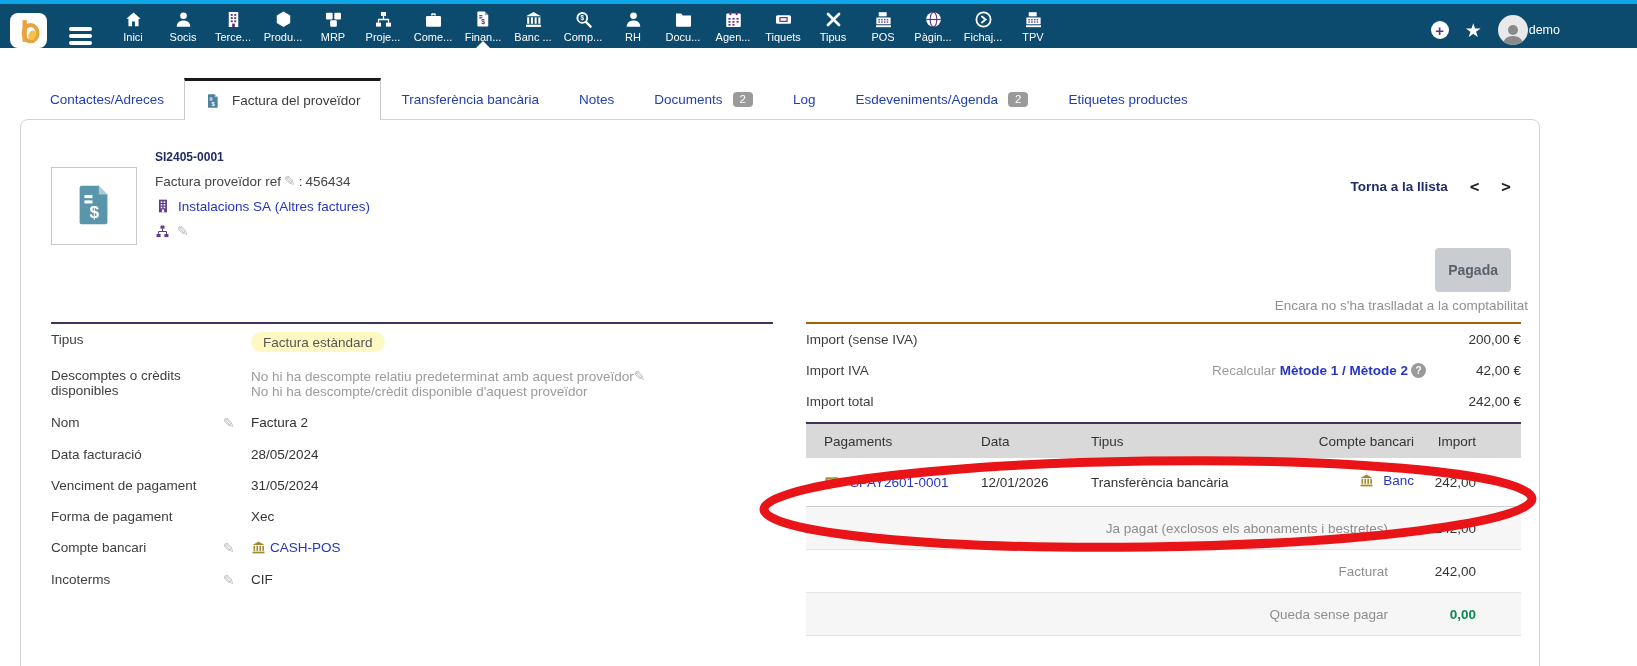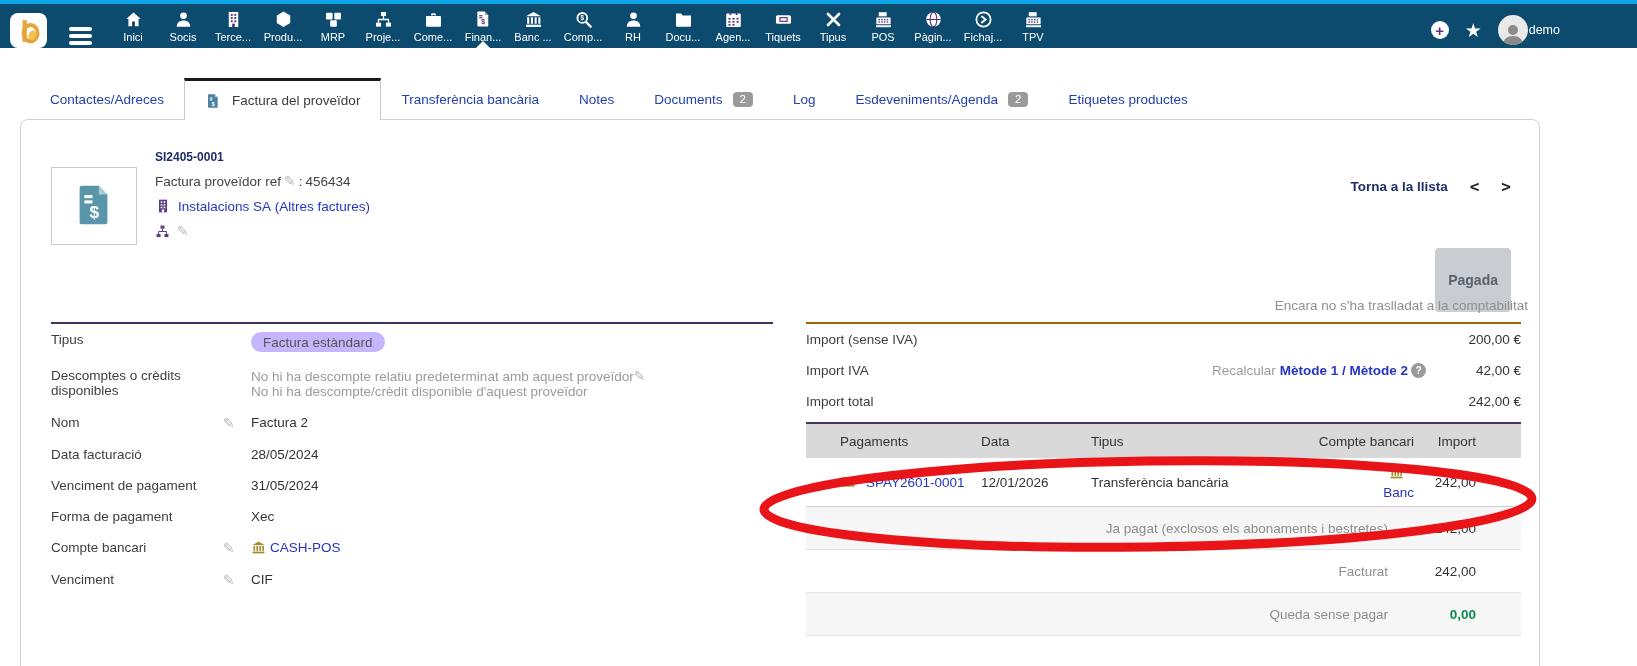--- a/index.html
+++ b/index.html
@@ -74,32 +74,32 @@
   .pagetitle{ font-size:12px; font-weight:bold; color:#1f2d69; }
   .hline{ margin-top:9px; color:#444; display:flex; align-items:center; gap:3px; }
   .pencil{ color:#b9b9b9; font-size:14px; cursor:pointer; display:inline-block; }
   a.bluelink{ color:#2636c0; cursor:pointer; }
   .rightlinks{ position:absolute; right:28px; top:57px; display:flex; align-items:center; gap:22px; }
   .backlink{ color:#1f2d69; font-weight:bold; cursor:pointer; font-size:13.5px; }
   .chev{ color:#20242b; font-weight:bold; font-size:16px; cursor:pointer; font-family:"DejaVu Sans Mono",monospace; }
   .statusbadge{
     position:absolute; right:28px; top:128px;
     background:#c9cdd2; color:#59616b; font-weight:bold; font-size:14px;
-    padding:24px 13px; border-radius:4px;
+    padding:14px 13px; border-radius:4px;
   }
   .acnote{ position:absolute; right:11px; top:178px; color:#909090; }
 
   
   .dettable{ position:absolute; left:30px; top:202px; width:722px; border-top:2px solid #43315e; display:table; border-collapse:collapse; }
   .drow{ display:table-row; }
   .dcell{ display:table-cell; padding:8px 0; vertical-align:top; }
   .dlabel{ width:172px; color:#3e3e3e; }
   .dpencilcell{ width:28px; text-align:left; }
   .dval{ color:#333; }
-  .pill{ background:#c4b5fd; border-radius:11px; padding:2.5px 12px; color:#555; display:inline-block; }
+  .pill{ background:#fef9c3; border-radius:11px; padding:2.5px 12px; color:#555; display:inline-block; }
   .muted{ color:#9b9b9b; }
   .ikon{ display:inline-flex; vertical-align:-3px; margin-right:4px; }
 
   
   .rightblock{ position:absolute; left:785px; top:202px; width:715px; border-top:2px solid #a16207; }
   .amtrow{ display:flex; align-items:center; padding:8px 0; }
   .amtlabel{ color:#3e3e3e; }
   .amtspacer{ flex:1; }
   .recalcgray{ color:#9b9b9b; margin-right:4px; }
   .recalclinks{ color:#2636c0; font-weight:bold; cursor:pointer; }
@@ -109,26 +109,26 @@
     margin-left:3px; cursor:pointer;
   }
   .amtval{ width:95px; text-align:right; color:#333; }
 
   .paytable{ margin-top:5px; }
   .payhead{
     display:flex; align-items:center; height:36px; background:#d9d9d9;
     border-top:2px solid #43315e; color:#333;
   }
   .payrow{ display:flex; align-items:center; height:49px; border-bottom:1px solid #cfcfcf; }
-  .c-ref{ flex:0 0 175px; padding-left:34px; display:flex; align-items:center; gap:6px; }
+  .c-ref{ flex:0 0 175px; padding-left:18px; display:flex; align-items:center; gap:6px; }
   .c-date{ flex:0 0 110px; }
   .c-type{ flex:1; }
   .c-acct{ flex:0 0 120px; text-align:right; }
   .c-amt{ flex:0 0 62px; text-align:right; margin-right:45px; }
-  .acctflex{ display:inline-flex; align-items:center; gap:5px;flex-direction:column; }
+  .acctflex{ display:inline-flex; align-items:center; gap:5px; }
 
   .totrow{ display:flex; align-items:center; height:43px; border-bottom:1px solid #e4e4e4; }
   .totrow.shaded{ background:#f6f6f6; }
   .totlabel{ flex:1; text-align:right; color:#8d8d8d; padding-right:26px; }
   .totval{ flex:0 0 62px; text-align:right; color:#333; margin-right:45px; }
   .totval.green{ color:#0a8a4e; font-weight:bold; }
 
   
   .annotation{ position:absolute; left:756px; top:454px; z-index:6; pointer-events:none; }
 </style>
@@ -543,21 +543,21 @@
                 <rect x="4" y="9.2" width="2.6" height="8.2"></rect>
                 <rect x="8.7" y="9.2" width="2.6" height="8.2"></rect>
                 <rect x="13.4" y="9.2" width="2.6" height="8.2"></rect>
                 <rect x="18.1" y="9.2" width="2.6" height="8.2"></rect>
                 <rect x="2.5" y="18.6" width="19" height="2.8"></rect>
               </g>
             </svg>
           </span><a class="bluelink">CASH-POS</a></div>
       </div>
       <div class="drow">
-        <div class="dcell dlabel">Venciment</div>
+        <div class="dcell dlabel">Incoterms</div>
         <div class="dcell dpencilcell"><span class="pencil">✎</span></div>
         <div class="dcell dval"><span>CIF</span></div>
       </div>
     </div>
 
   <div class="rightblock">
     <div id="amountrows">
         <div class="amtrow">
           <span class="amtlabel">Import (sense IVA)</span>
           <span class="amtspacer"></span>

